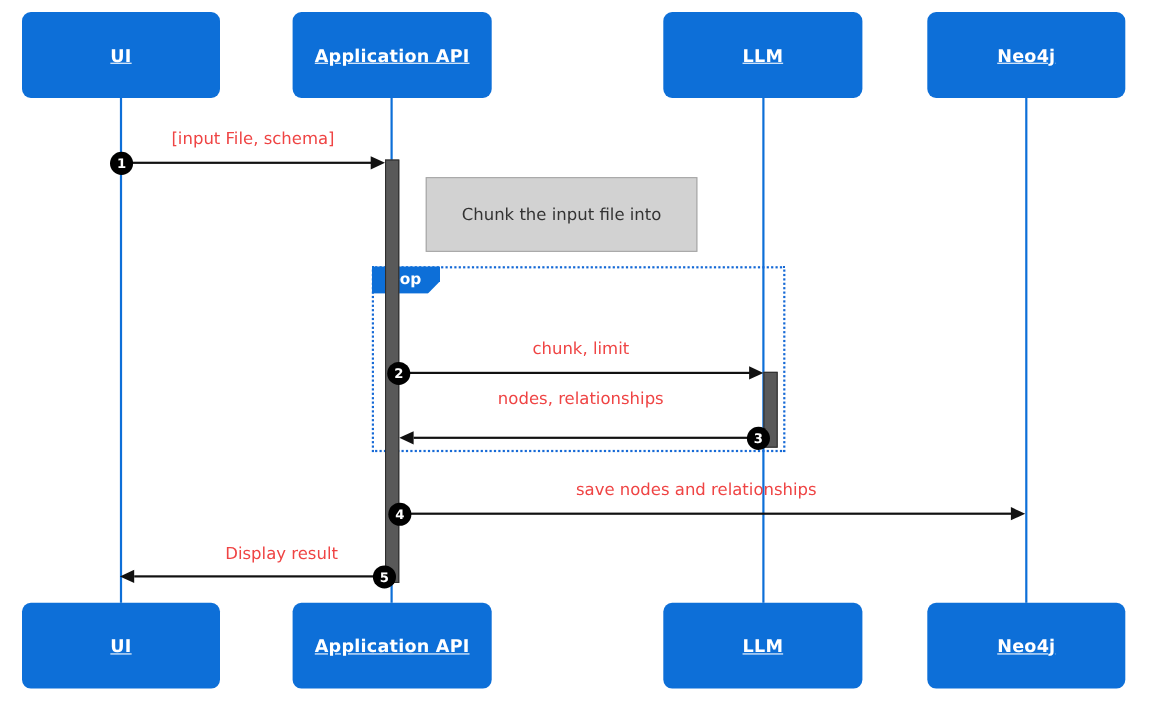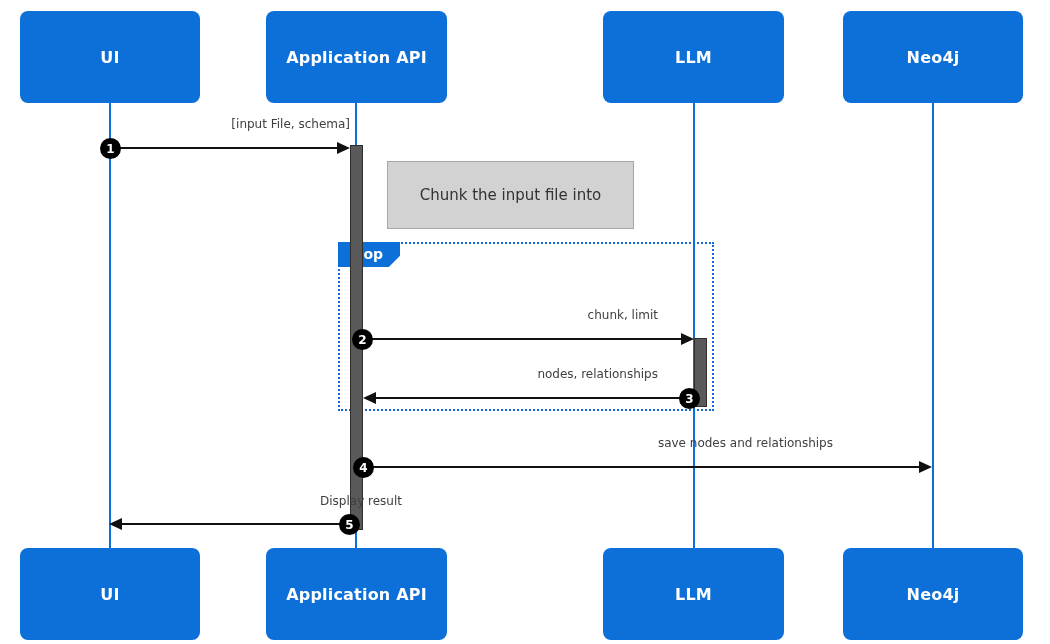--- a/index.html
+++ b/index.html
@@ -3,38 +3,38 @@
 <meta charset="utf-8">
 <style>
   * { margin:0; padding:0; box-sizing:border-box; }
   html,body { background:#ffffff; }
   .stage {
     position:relative; width:1050px; height:644px; background:#ffffff;
     font-family:"DejaVu Sans","Liberation Sans",sans-serif; overflow:hidden;
   }
   .lifeline { position:absolute; top:89px; height:459px; width:2px; background:#0d6fd8; }
   .actor {
-    position:absolute; height:92px; background:#0d6fd8; border-radius:8px;
+    position:absolute; height:78px; background:#0d6fd8; border-radius:8px;
     display:flex; align-items:center; justify-content:center;
-    color:#ffffff; font-size:16px; font-weight:600; letter-spacing:.2px;
+    color:#ffffff; font-size:16px; font-weight:600; letter-spacing:.2px;text-decoration:underline;
   }
   .activation { position:absolute; background:#595959; border:1px solid #2e2e2e; }
   .note {
     position:absolute; background:#d2d2d2; border:1px solid #a6a6a6;
     display:flex; flex-direction:column; align-items:center; justify-content:center;
     font-size:15px; line-height:1.5; color:#333333; text-align:center;
   }
   .loop-frame { position:absolute; border:2px dotted #1569d6; }
   .loop-label {
     position:absolute; left:-2px; top:-2px; width:62px; height:25px;
     background:#0d6fd8; color:#ffffff; font-size:14px; font-weight:600;
     display:flex; align-items:center; padding:0 0 2px 11px;
     clip-path: polygon(0 0, 100% 0, 100% 55%, 82% 100%, 0 100%);
   }
-  .msg-label { position:absolute; text-align:right; font-size:12px; color:#404040; white-space:nowrap; }
+  .msg-label { position:absolute; text-align:center; font-size:15px; color:#ef4444; white-space:nowrap; }
   .msg-line { position:absolute; height:2px; background:#111111; }
   .arrow-right {
     position:absolute; width:0; height:0;
     border-top:6px solid transparent; border-bottom:6px solid transparent;
     border-left:13px solid #111111;
   }
   .arrow-left {
     position:absolute; width:0; height:0;
     border-top:6px solid transparent; border-bottom:6px solid transparent;
     border-right:13px solid #111111;
@@ -79,21 +79,21 @@
   <div class="msg-label" style="left:110px;top:117px;width:240px">[input File, schema]</div>
   <div class="msg-line" style="left:110px;top:147px;width:228px"></div>
   <div class="arrow-right" style="left:337px;top:142px"></div>
   <div class="badge" style="left:100px;top:138px">1</div>
 
   <div class="msg-label" style="left:398px;top:308px;width:260px">chunk, limit</div>
   <div class="msg-line" style="left:362px;top:338px;width:320px"></div>
   <div class="arrow-right" style="left:681px;top:333px"></div>
   <div class="badge" style="left:352px;top:329px">2</div>
 
-  <div class="msg-label" style="left:398px;top:367px;width:260px">nodes, relationships</div>
+  <div class="msg-label" style="left:398px;top:353px;width:260px">nodes, relationships</div>
   <div class="msg-line" style="left:376px;top:397px;width:313px"></div>
   <div class="arrow-left" style="left:363px;top:392px"></div>
   <div class="badge" style="left:679px;top:388px">3</div>
 
   <div class="msg-label" style="left:433px;top:436px;width:400px">save nodes and relationships</div>
   <div class="msg-line" style="left:363px;top:466px;width:557px"></div>
   <div class="arrow-right" style="left:919px;top:461px"></div>
   <div class="badge" style="left:353px;top:457px">4</div>
 
   <div class="msg-label" style="left:110px;top:494px;width:292px">Display result</div>

